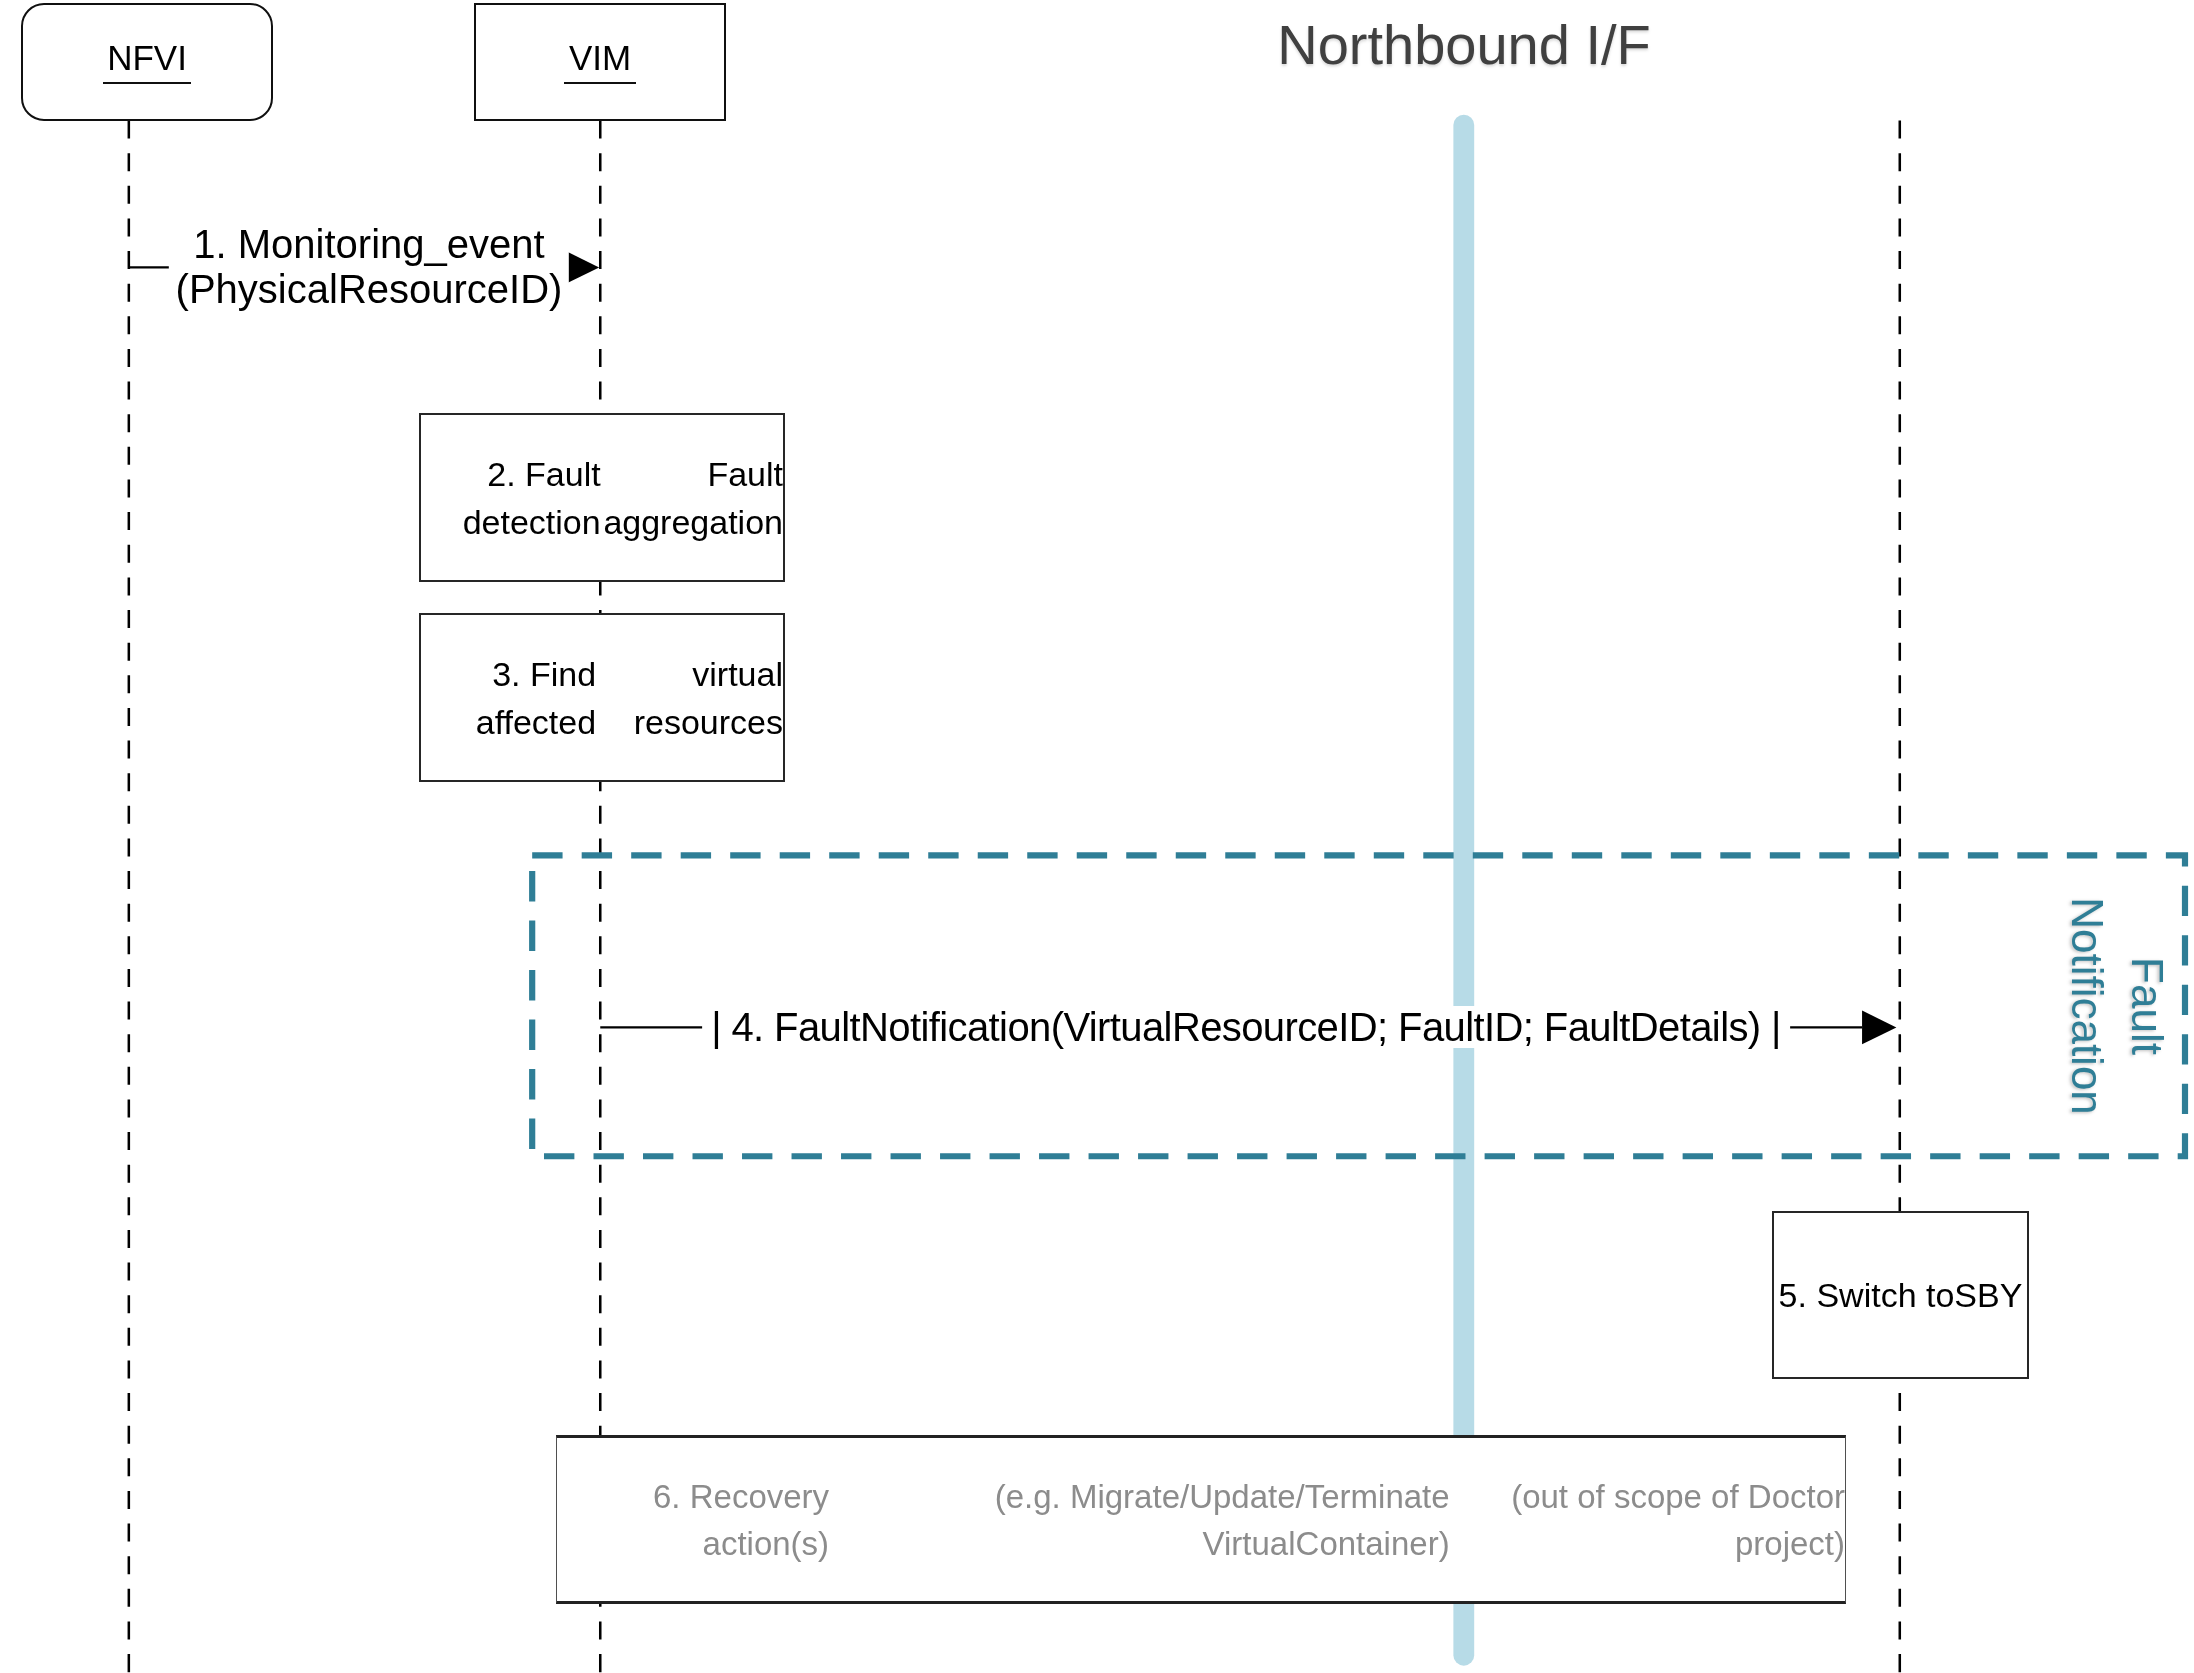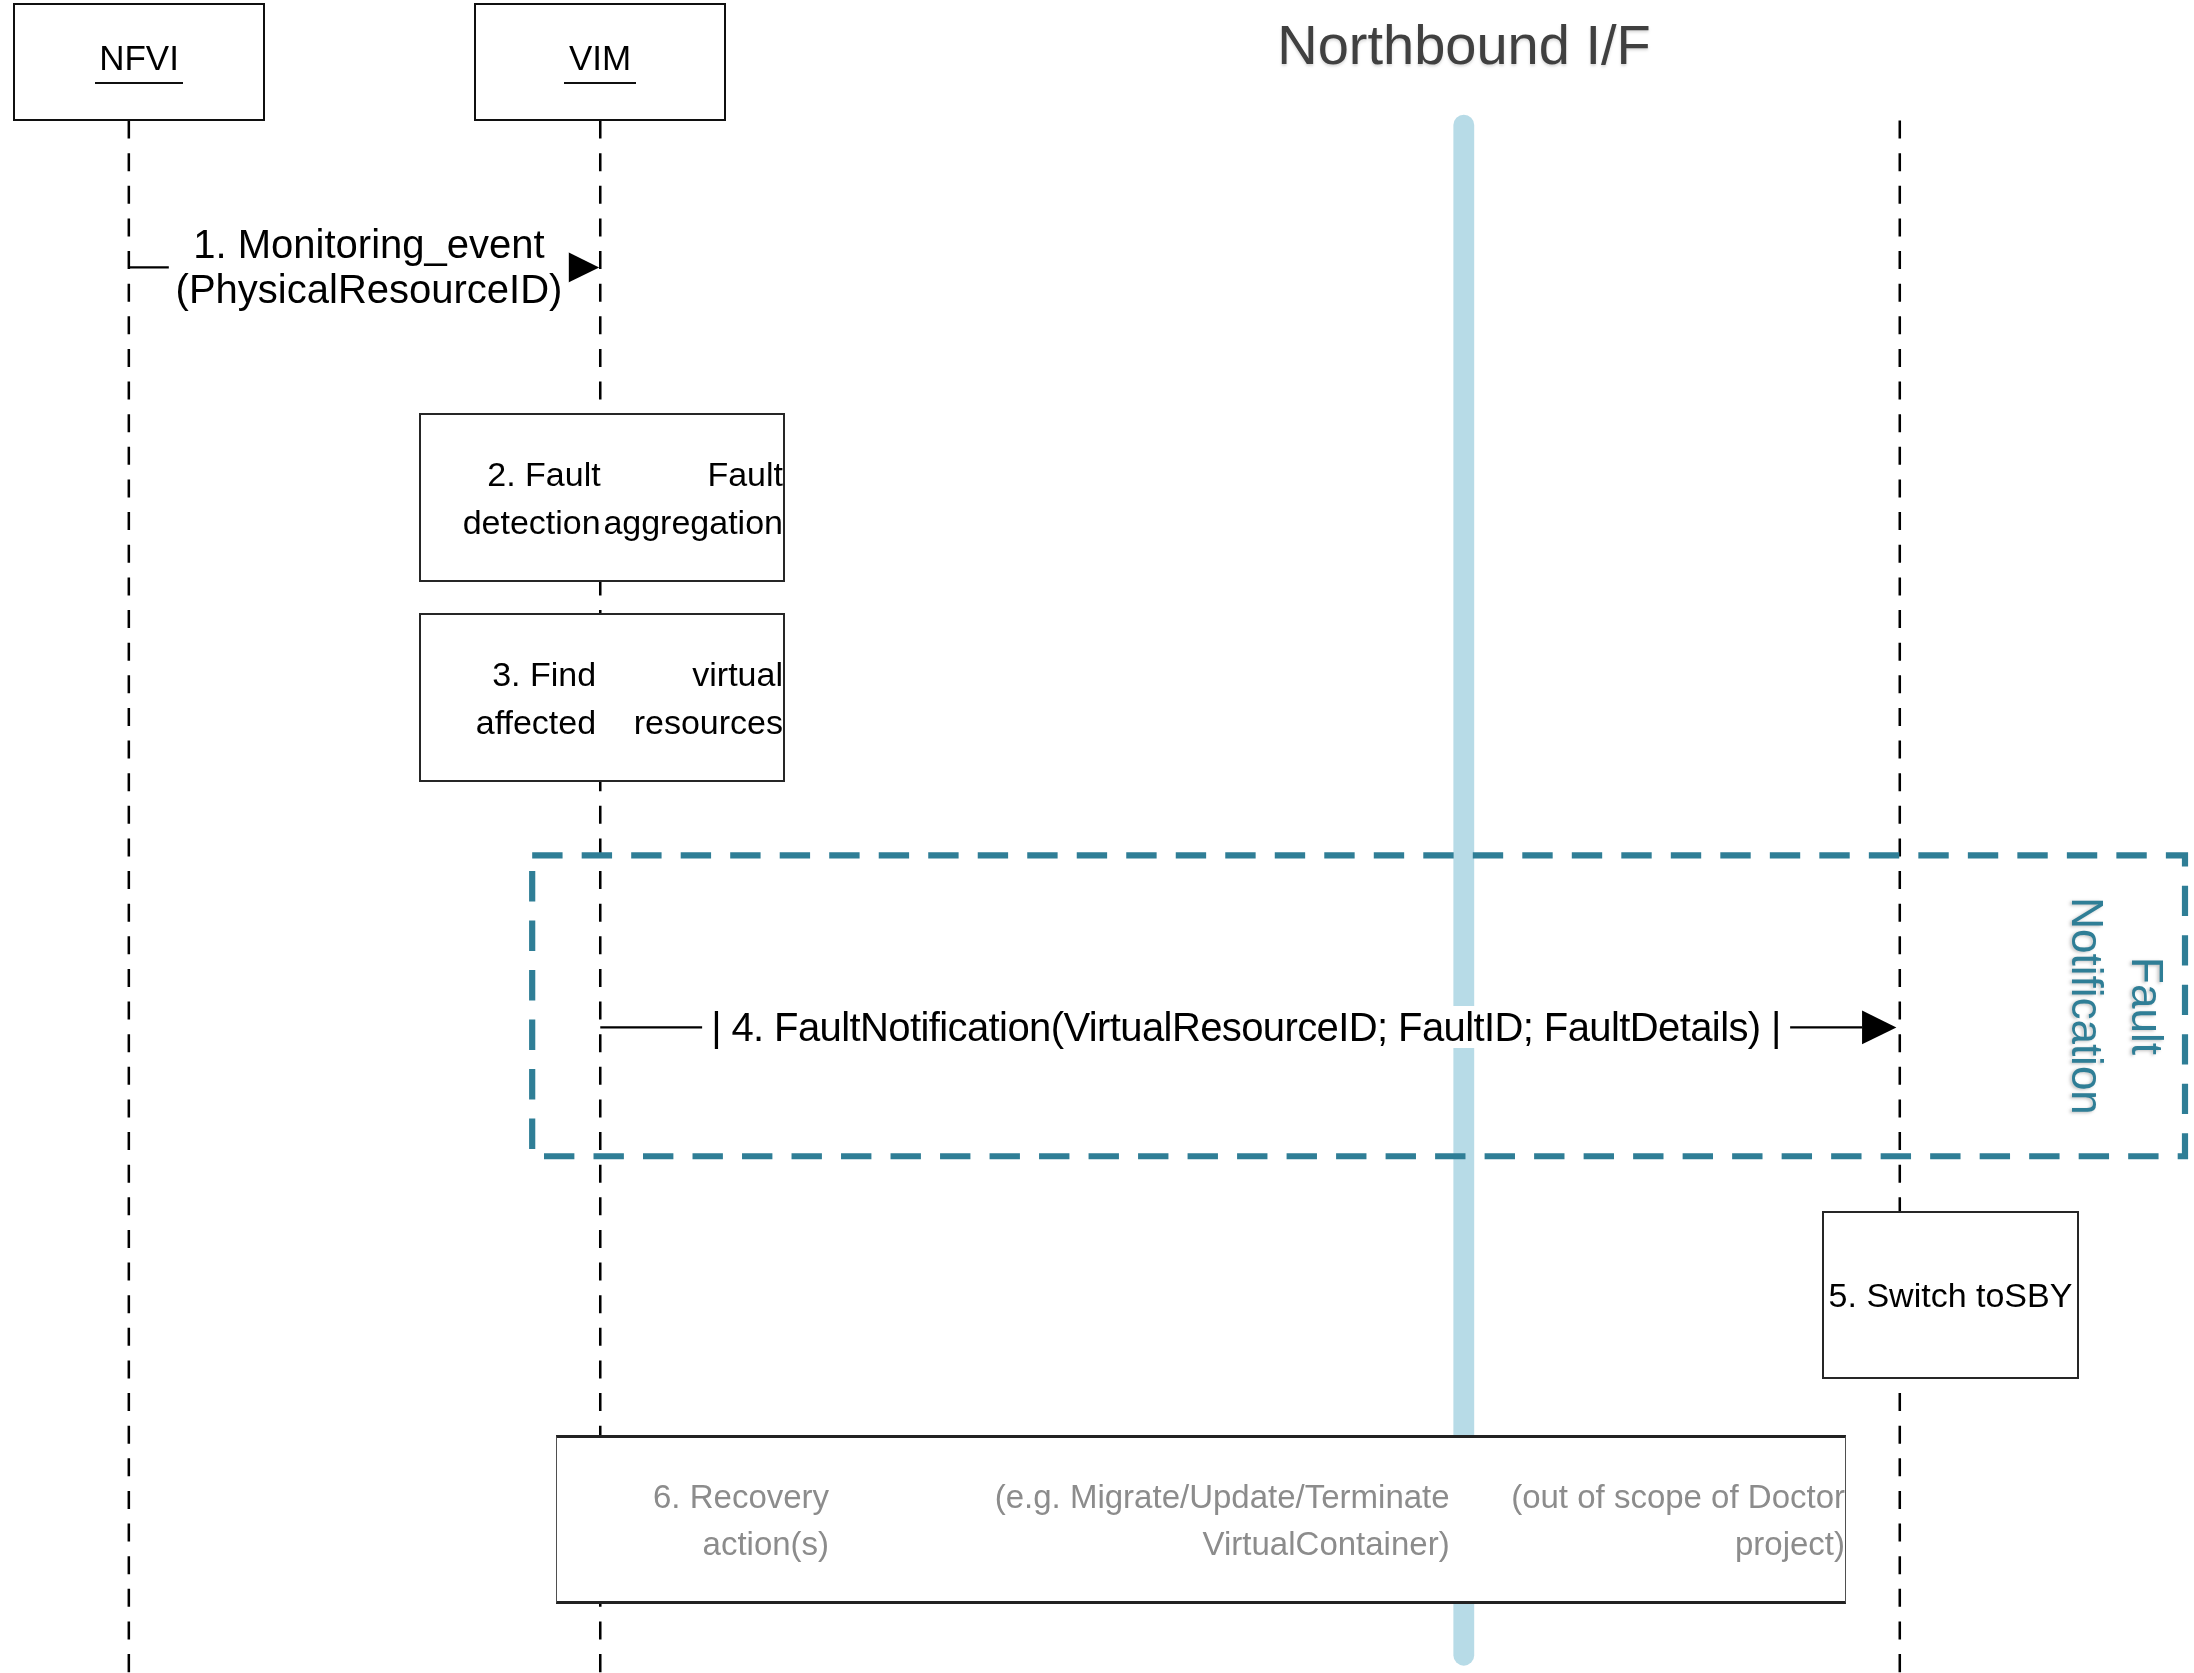--- a/index.html
+++ b/index.html
@@ -12,40 +12,40 @@
   
   .actor-box {
     position:absolute; top:2.8px; height:118px; width:252px; box-sizing:border-box;
     background:#fff; border:2.8px solid #101010; z-index:2;
     display:flex; align-items:center; justify-content:center;
   }
   .actor-label {
     font-size:35px; line-height:35px; color:#000;
     border-bottom:2.8px solid #101010; padding:0 4.5px 6.8px 4.5px;
   }
-  #actor-nfvi    { left:13px; }
+  #actor-nfvi    { left:21px;border-radius:23px; }
   #actor-vim     { left:474px; }
   #actor-consumer{ left:1774px; }
 
   
   .nb-title {
     position:absolute; left:1464px; top:13.5px; transform:translateX(-50%);
     font-size:56px; line-height:62px; color:#404040; white-space:nowrap; z-index:2;
     text-shadow:0 1.7px 2.8px rgba(120,120,120,0.28);
   }
 
   
   .activity {
     position:absolute; box-sizing:border-box; background:#fff; border:2.3px solid #262626; z-index:2;
     display:flex; align-items:center; justify-content:center;
     text-align:right; font-size:34px; line-height:48px; color:#000;
   }
   #box-2 { left:419px;  top:413px;  width:366px;  height:169px; }
   #box-3 { left:419px;  top:613px; width:366px;  height:169px; }
-  #box-5 { left:1822px; top:1211px; width:257px;  height:168px; }
+  #box-5 { left:1772px; top:1211px; width:257px;  height:168px; }
   #box-6 {
     left:556px; top:1435px; width:1290px; height:169px;
     border:1.7px solid #4f4f4f; border-top:3.4px solid #222; border-bottom:3.4px solid #222;
     color:#8C8C8C; font-size:33px; line-height:47px;
   }
 
   
   .msg-label {
     position:absolute; transform:translate(-50%,-50%); background:#fff;
     text-align:center; z-index:3; font-size:40px; color:#000;

